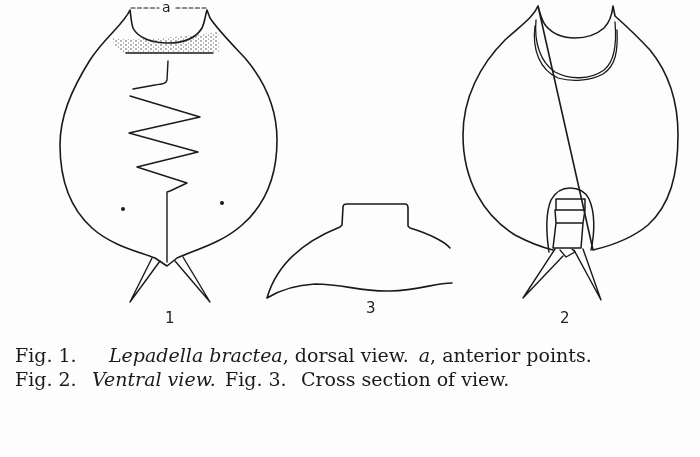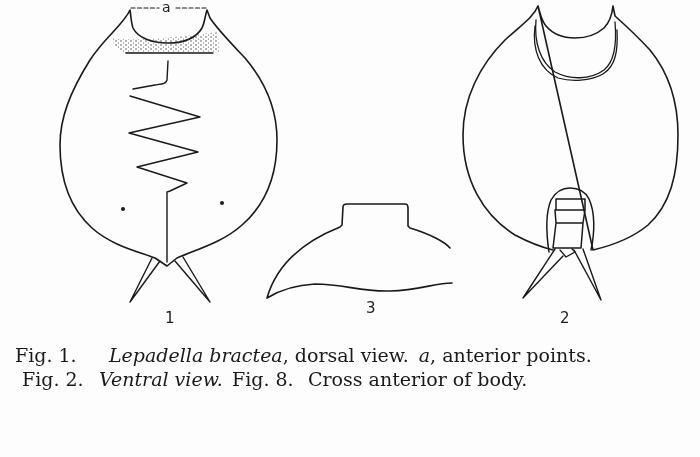--- a/index.html
+++ b/index.html
@@ -118,14 +118,14 @@
 
 <span class="anno-a" style="left:162px; top:0px;">a</span>
 <span class="fig-num" style="left:165px; top:311px;">1</span>
 <span class="fig-num" style="left:366px; top:301px;">3</span>
 <span class="fig-num" style="left:560px; top:311px;">2</span>
 
 <div class="caption" style="top:346px;">
   <span class="num" style="width:94px;">Fig. 1.</span><i>Lepadella bractea</i><span>, dorsal view.</span><span style="display:inline-block;width:10px;"></span><i>a</i><span>, anterior points.</span>
 </div>
 <div class="caption" style="top:370px;">
-  <span class="num" style="width:77px;margin-left:7px;">Fig. 2.</span><span class="num" style="width:133px;font-style:italic;">Ventral view.</span><span class="num" style="width:76px;">Fig. 8.</span><span>Cross anterior of body.</span>
+  <span class="num" style="width:77px;">Fig. 2.</span><span class="num" style="width:133px;font-style:italic;">Ventral view.</span><span class="num" style="width:76px;">Fig. 3.</span><span>Cross section of view.</span>
 </div>
 
 </body></html>

